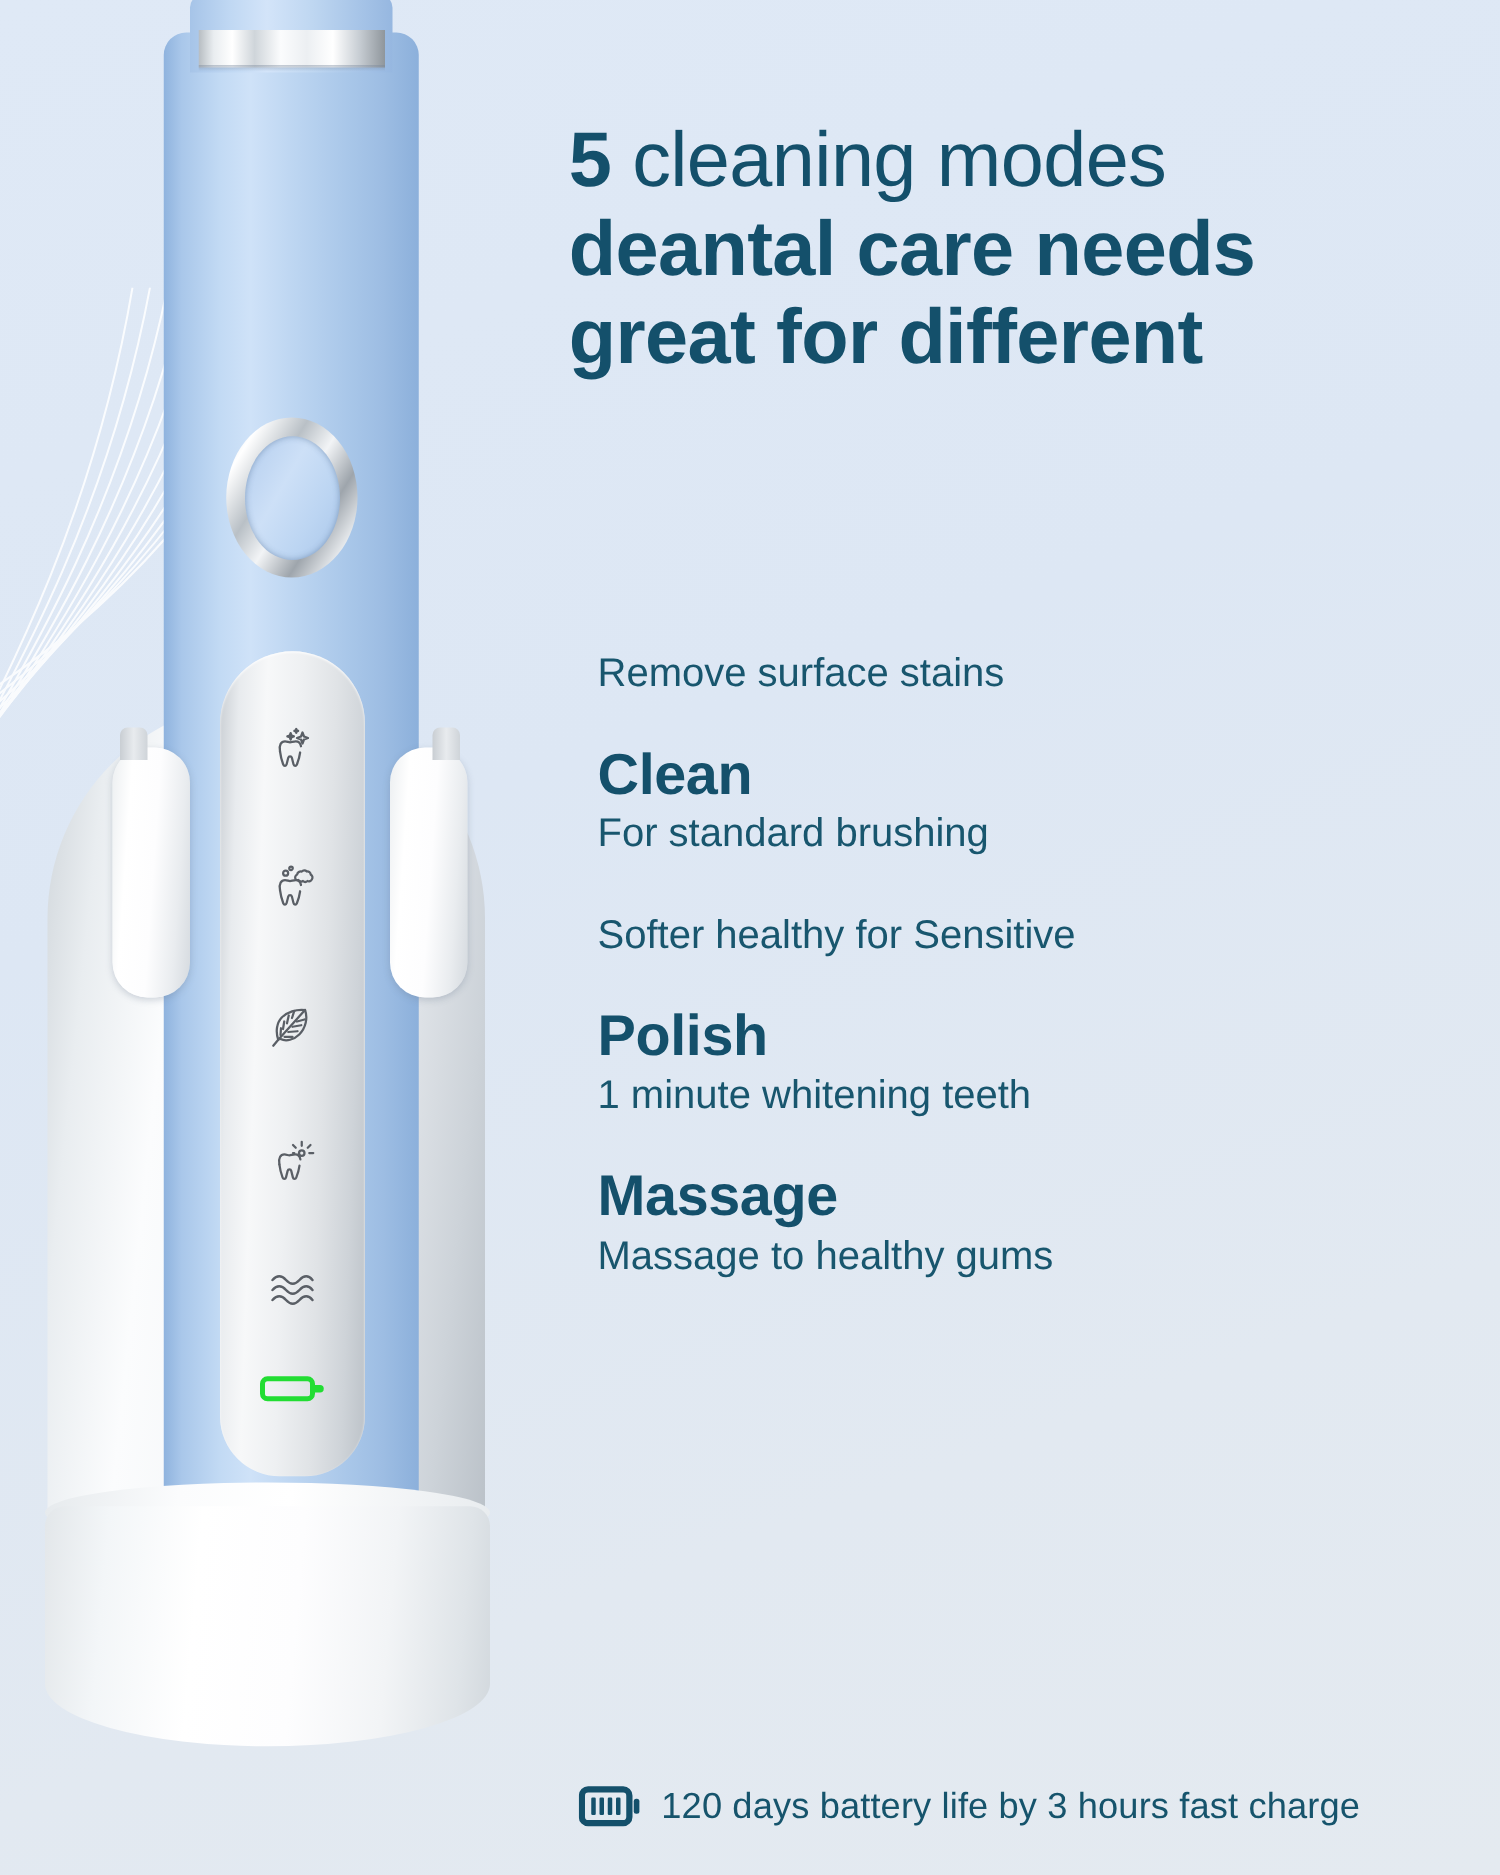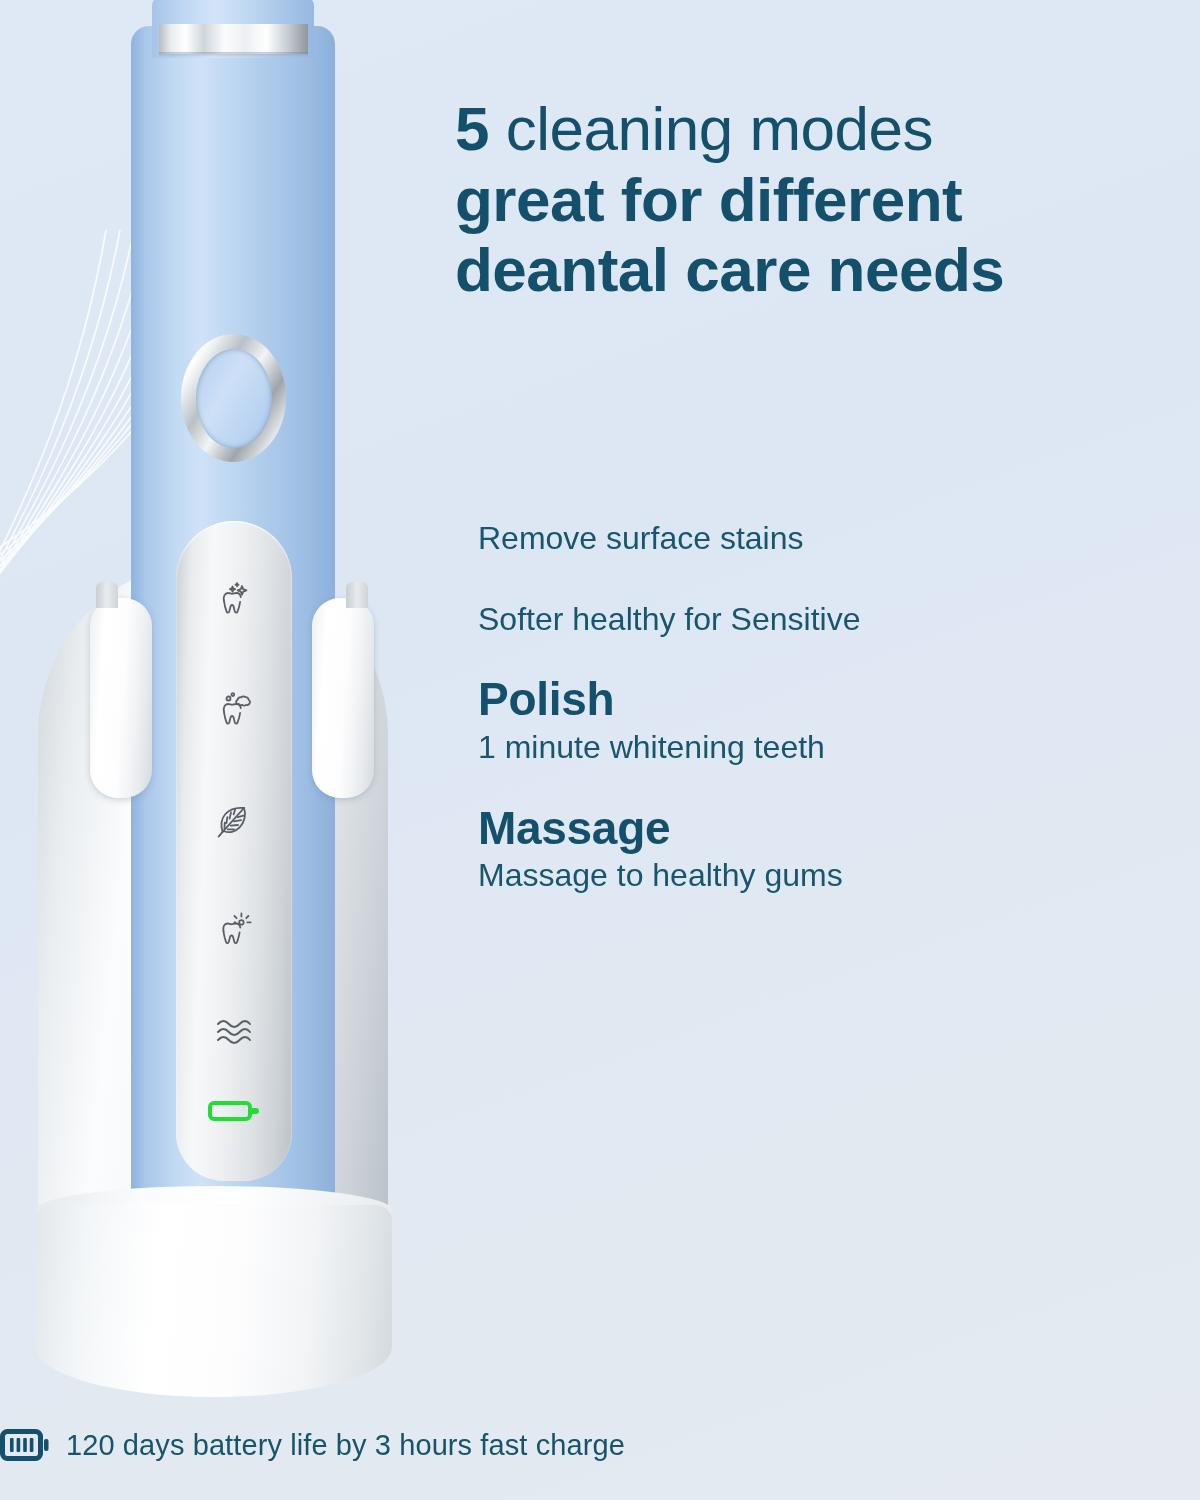--- a/index.html
+++ b/index.html
@@ -261,21 +261,21 @@
   }
 
   
   .footer {
     position: absolute;
     left: 0;
     top: 1425px;
     width: 1088px;
     display: flex;
     align-items: center;
-    justify-content: flex-start;
+    justify-content: flex-end;
     gap: 14px;
   }
   .footer-battery-icon { display: block; color: #14506b; }
   .footer-text {
     color: #16546c;
     font-size: 29px;
     font-weight: 400;
     letter-spacing: .1px;
     white-space: nowrap;
   }
@@ -382,27 +382,31 @@
 
     <div class="stand-recess"></div>
     <div class="stand-base-top"></div>
     <div class="stand-base"></div>
   </div>
 
   <div class="content">
 
     <h1 class="headline">
       <span class="headline-line"><span class="strong">5</span><span> cleaning modes</span></span>
+      <span class="headline-line strong">deantal care needs</span>
       <span class="headline-line strong">great for different</span>
-      <span class="headline-line strong">deantal care needs</span>
     </h1>
 
     <ul class="mode-list">
       <li class="mode-item">
         <span class="mode-desc">Remove surface stains</span>
+      </li>
+      <li class="mode-item">
+        <span class="mode-name">Clean</span>
+        <span class="mode-desc">For standard brushing</span>
       </li>
       <li class="mode-item">
         <span class="mode-desc">Softer healthy for Sensitive</span>
       </li>
       <li class="mode-item">
         <span class="mode-name">Polish</span>
         <span class="mode-desc">1 minute whitening teeth</span>
       </li>
       <li class="mode-item">
         <span class="mode-name">Massage</span>

